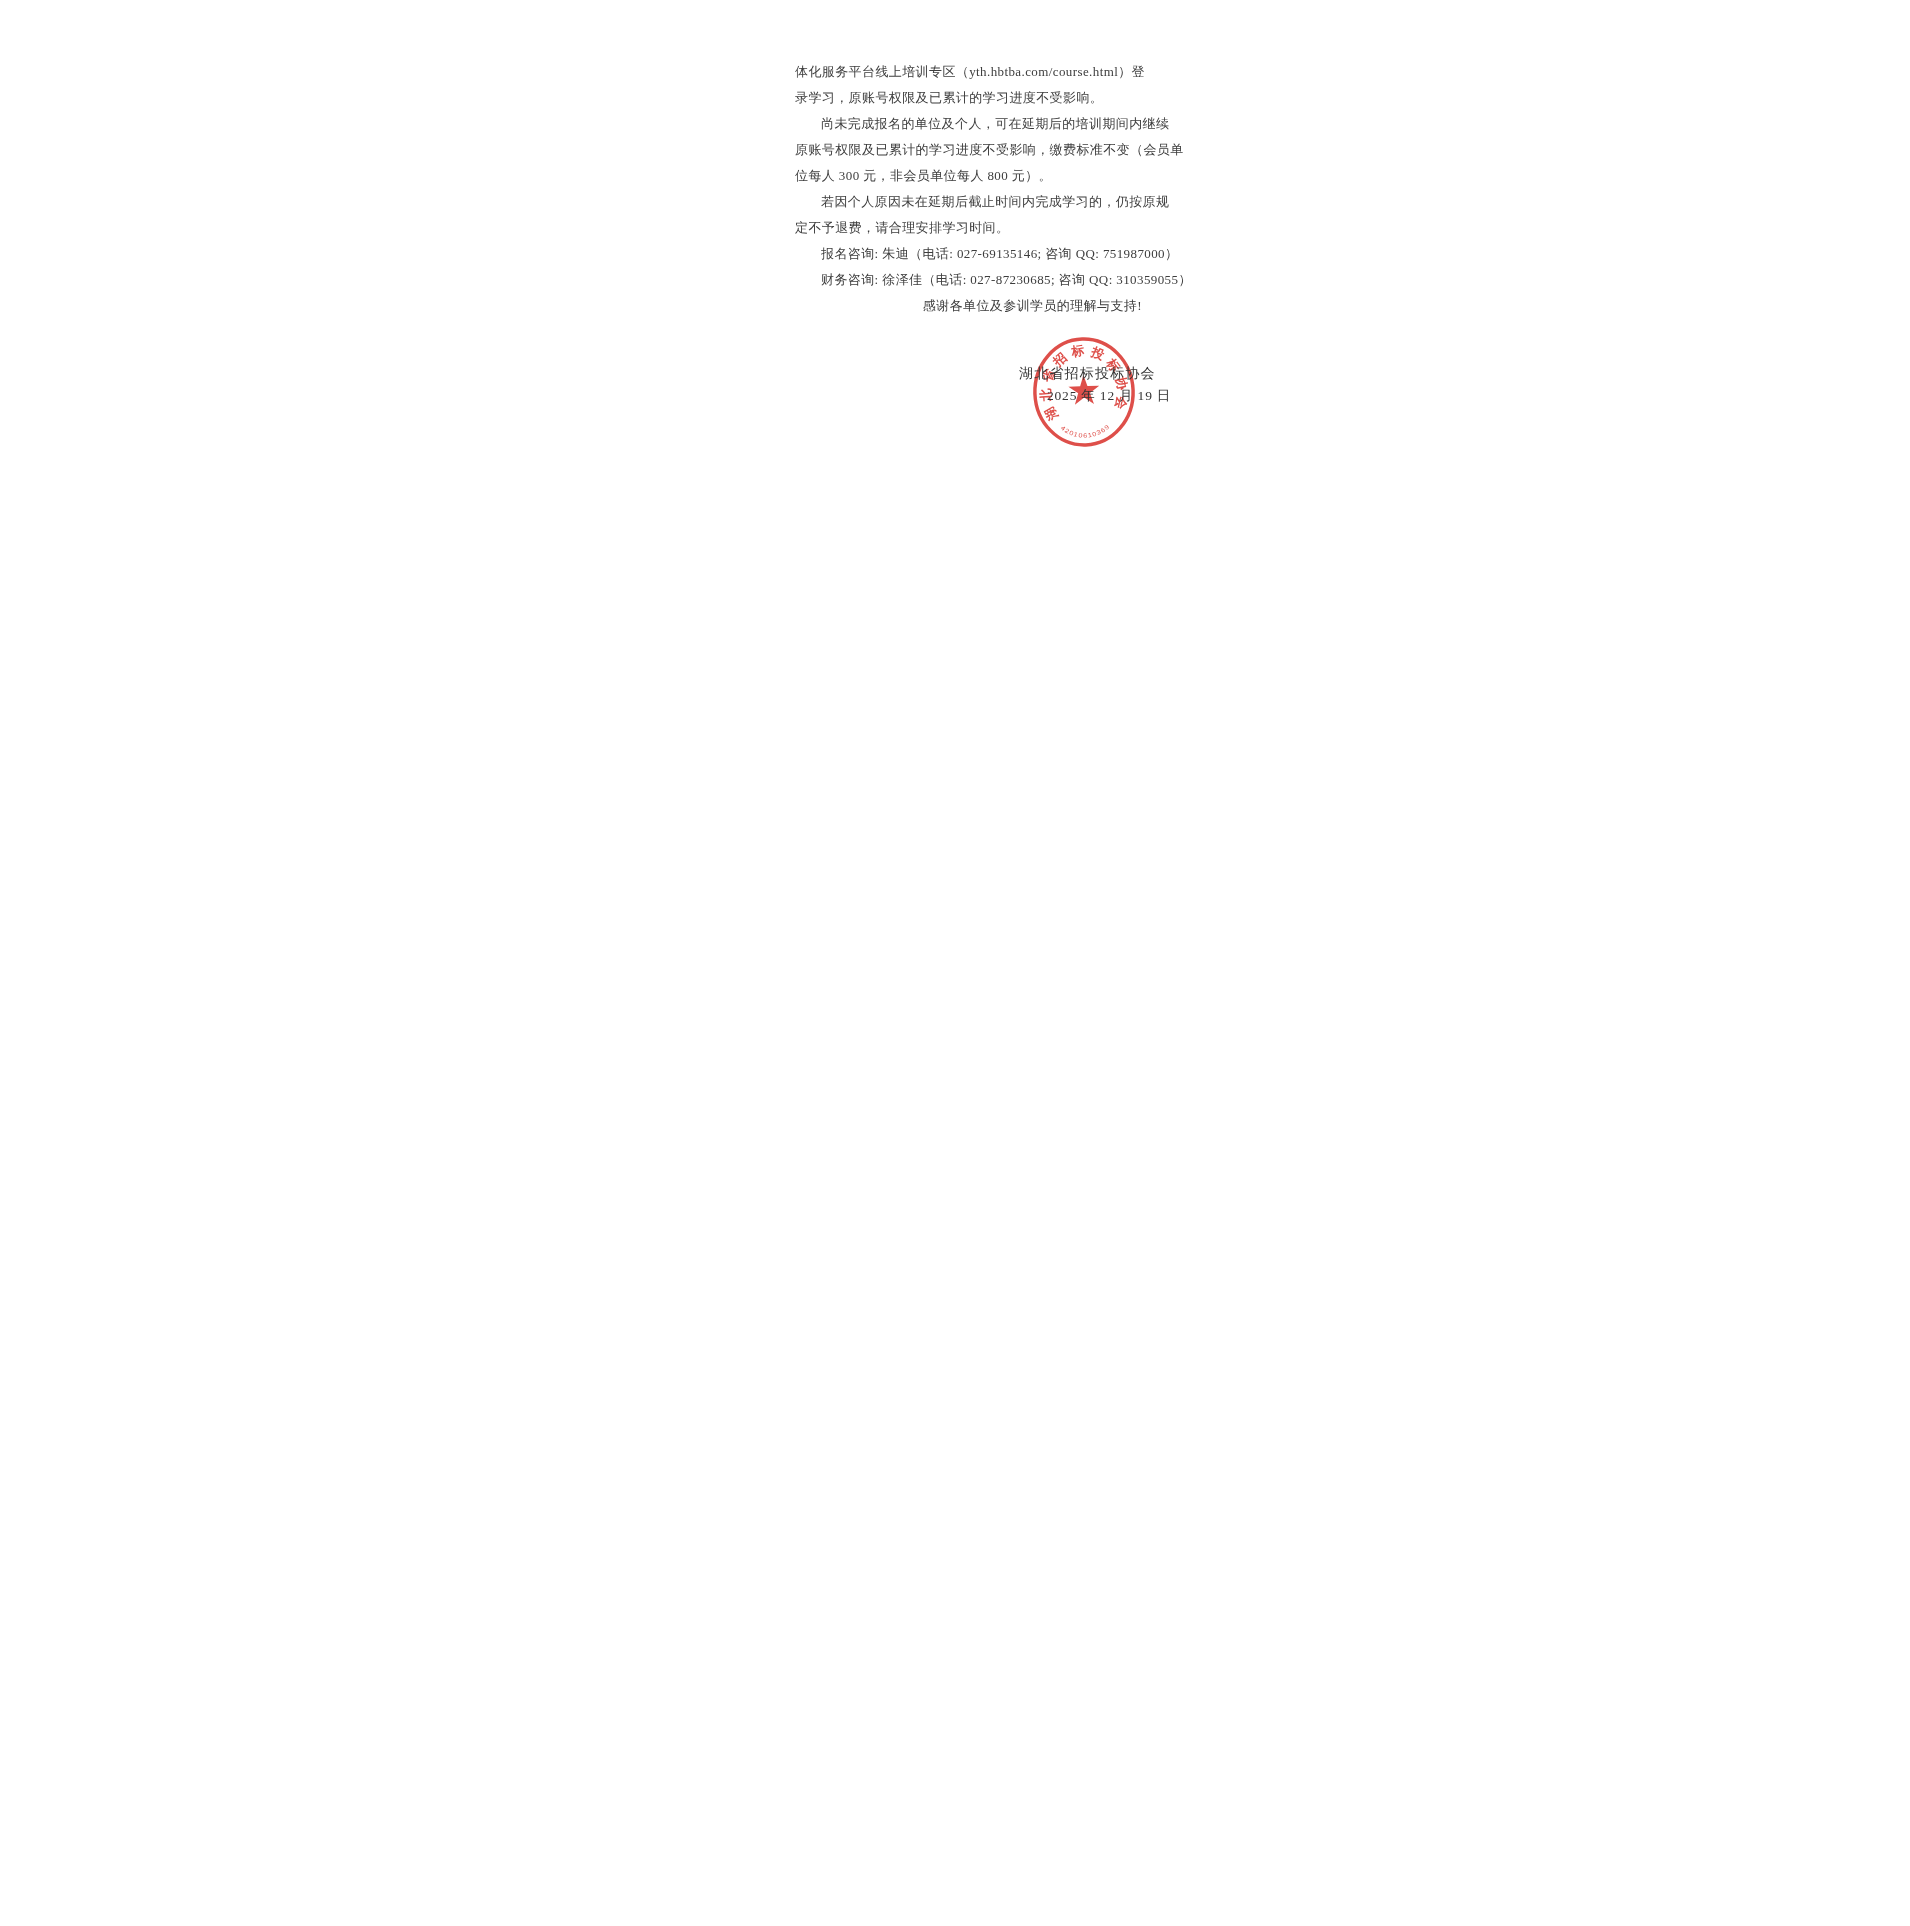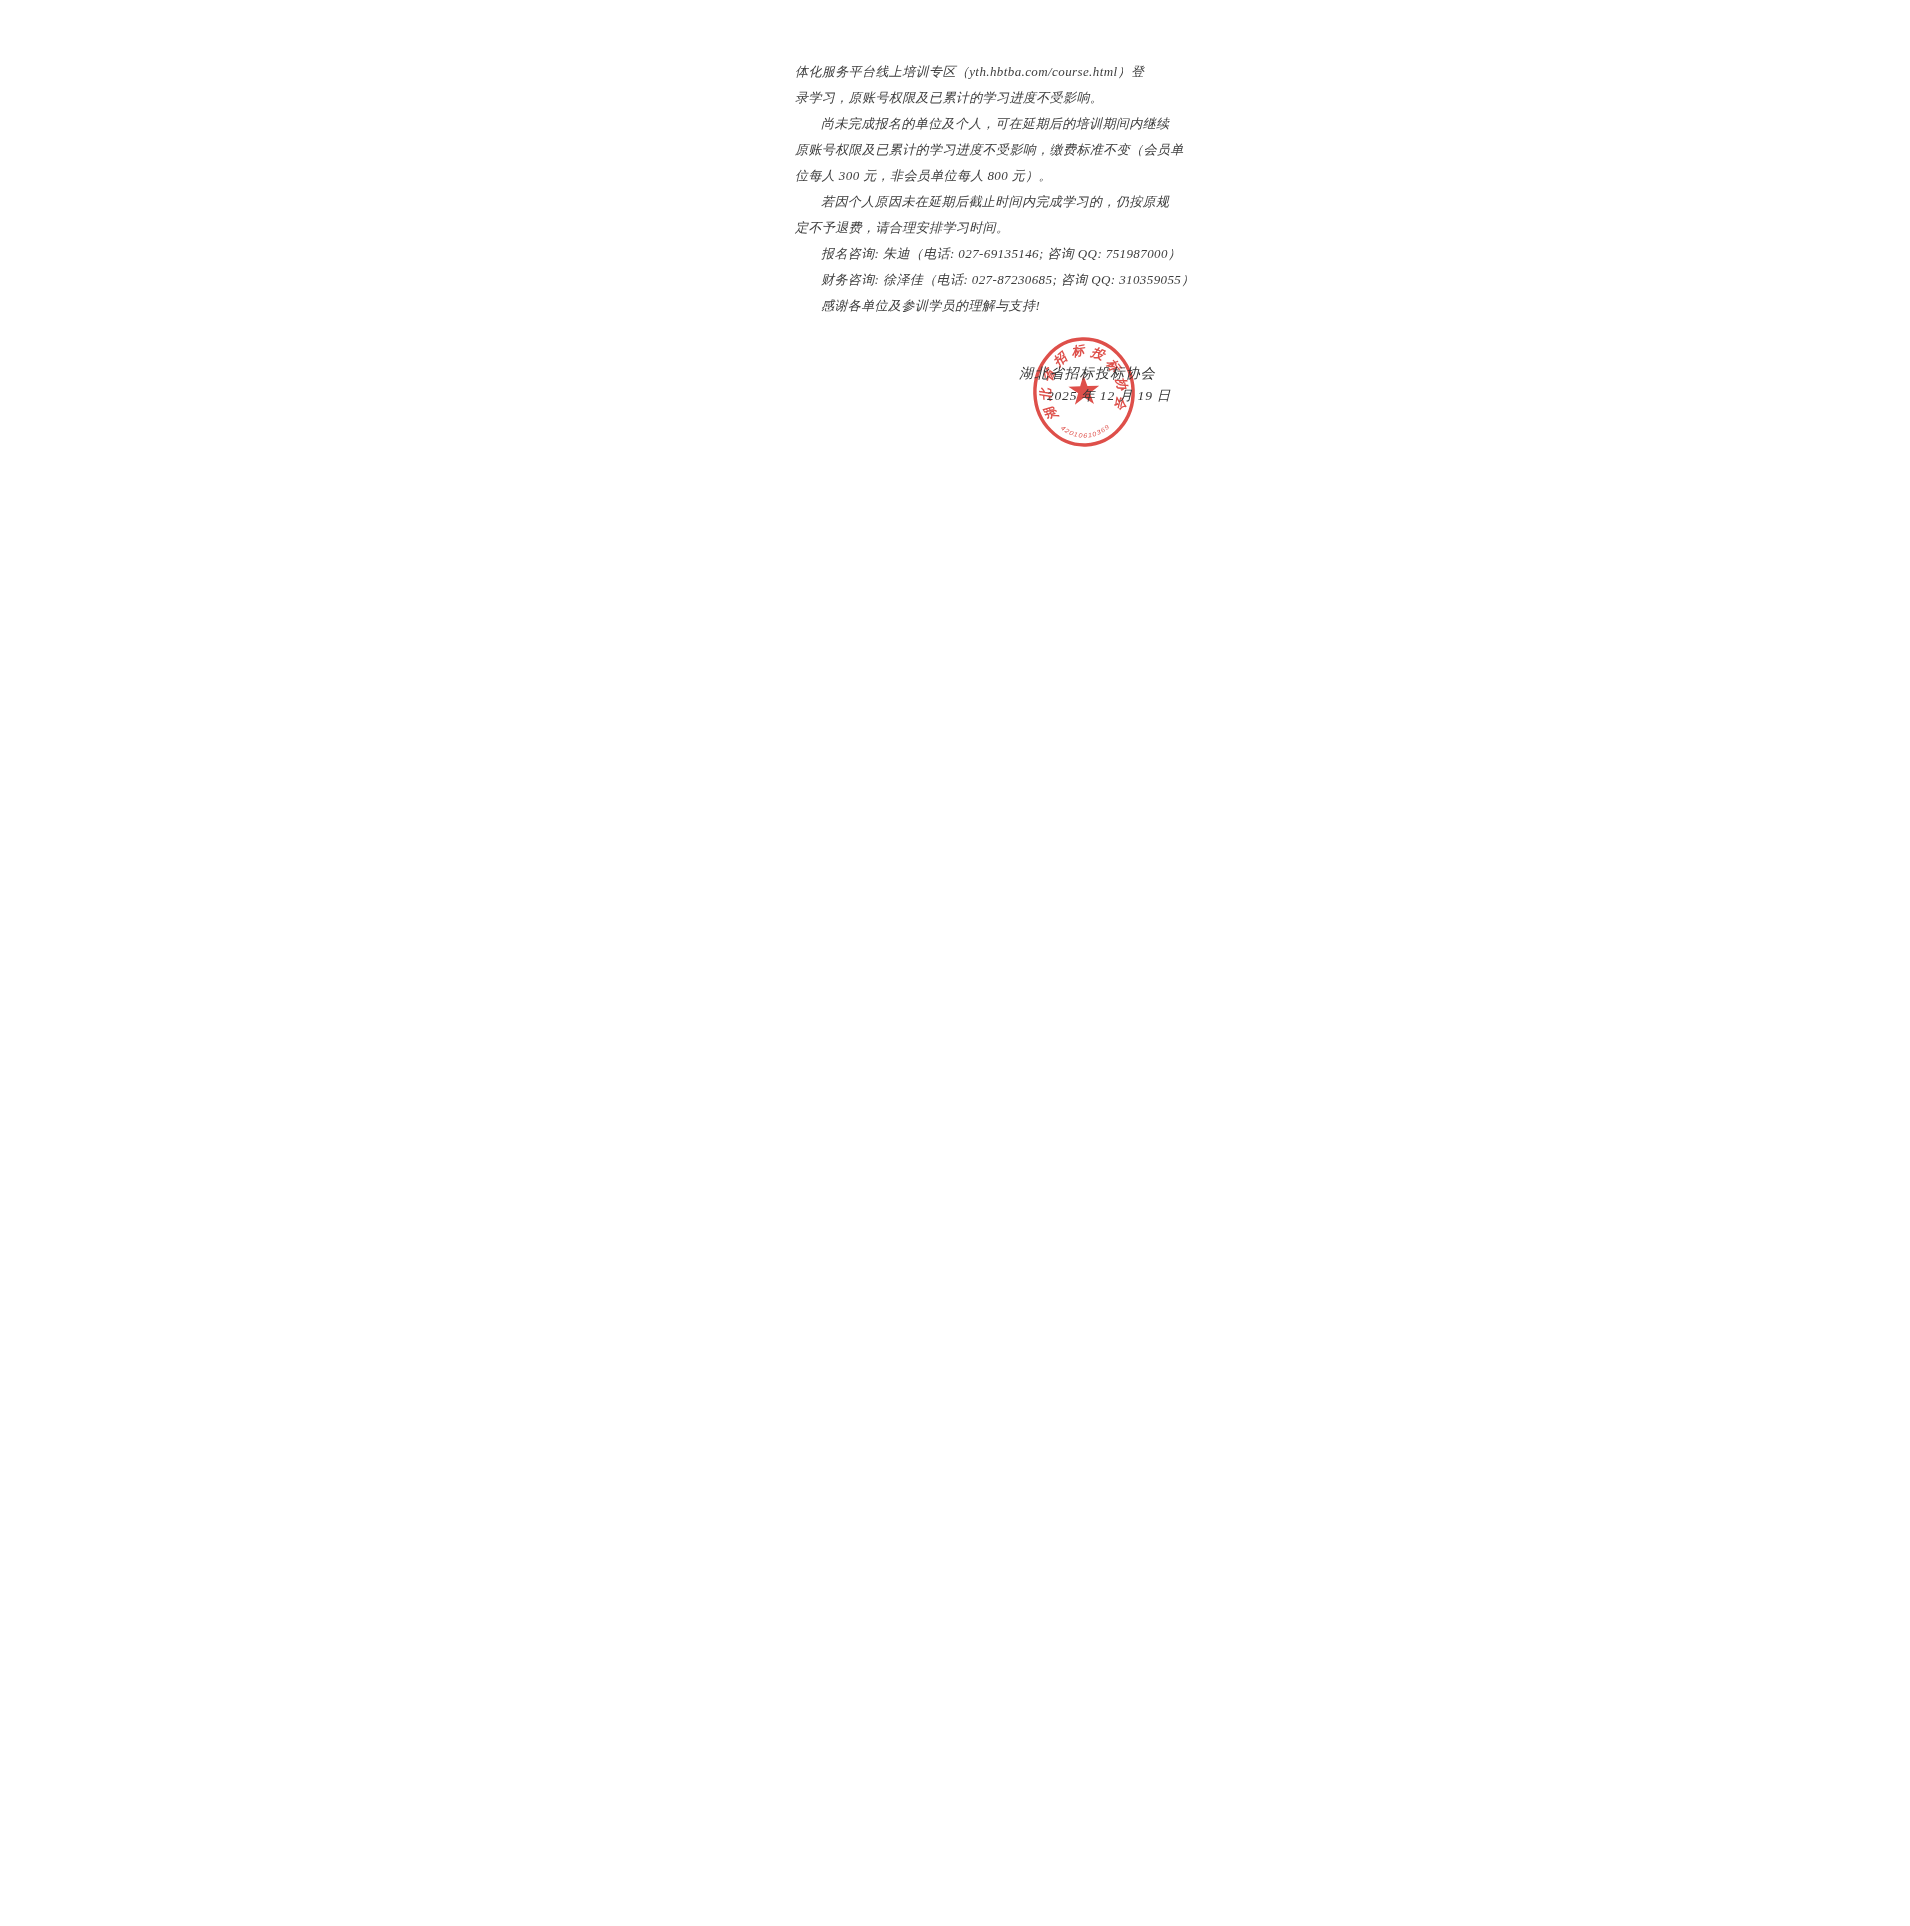--- a/index.html
+++ b/index.html
@@ -9,37 +9,37 @@
   }
   .page {
     position: relative;
     width: 478px;
     height: 676px;
     margin: 0 auto;
     background: #ffffff;
     overflow: hidden;
     font-family: "Liberation Serif", "DejaVu Serif", serif;
     color: #3d3d3d;
-    font-style: italic;
   }
   .content {
     position: absolute;
     top: 59px;
     left: 79px;
     width: 347px;
   }
   .line {
     font-size: 13px;
     line-height: 26px;
     letter-spacing: 0.4px;
     white-space: nowrap;
     color: #3d3d3d;
   }
   .line.indent {
     padding-left: 26px;
+    text-align: right;
   }
   .signature {
     position: absolute;
     top: 365px;
     left: 303px;
     font-size: 14px;
     letter-spacing: 1.2px;
     white-space: nowrap;
     color: #353535;
     z-index: 3;

